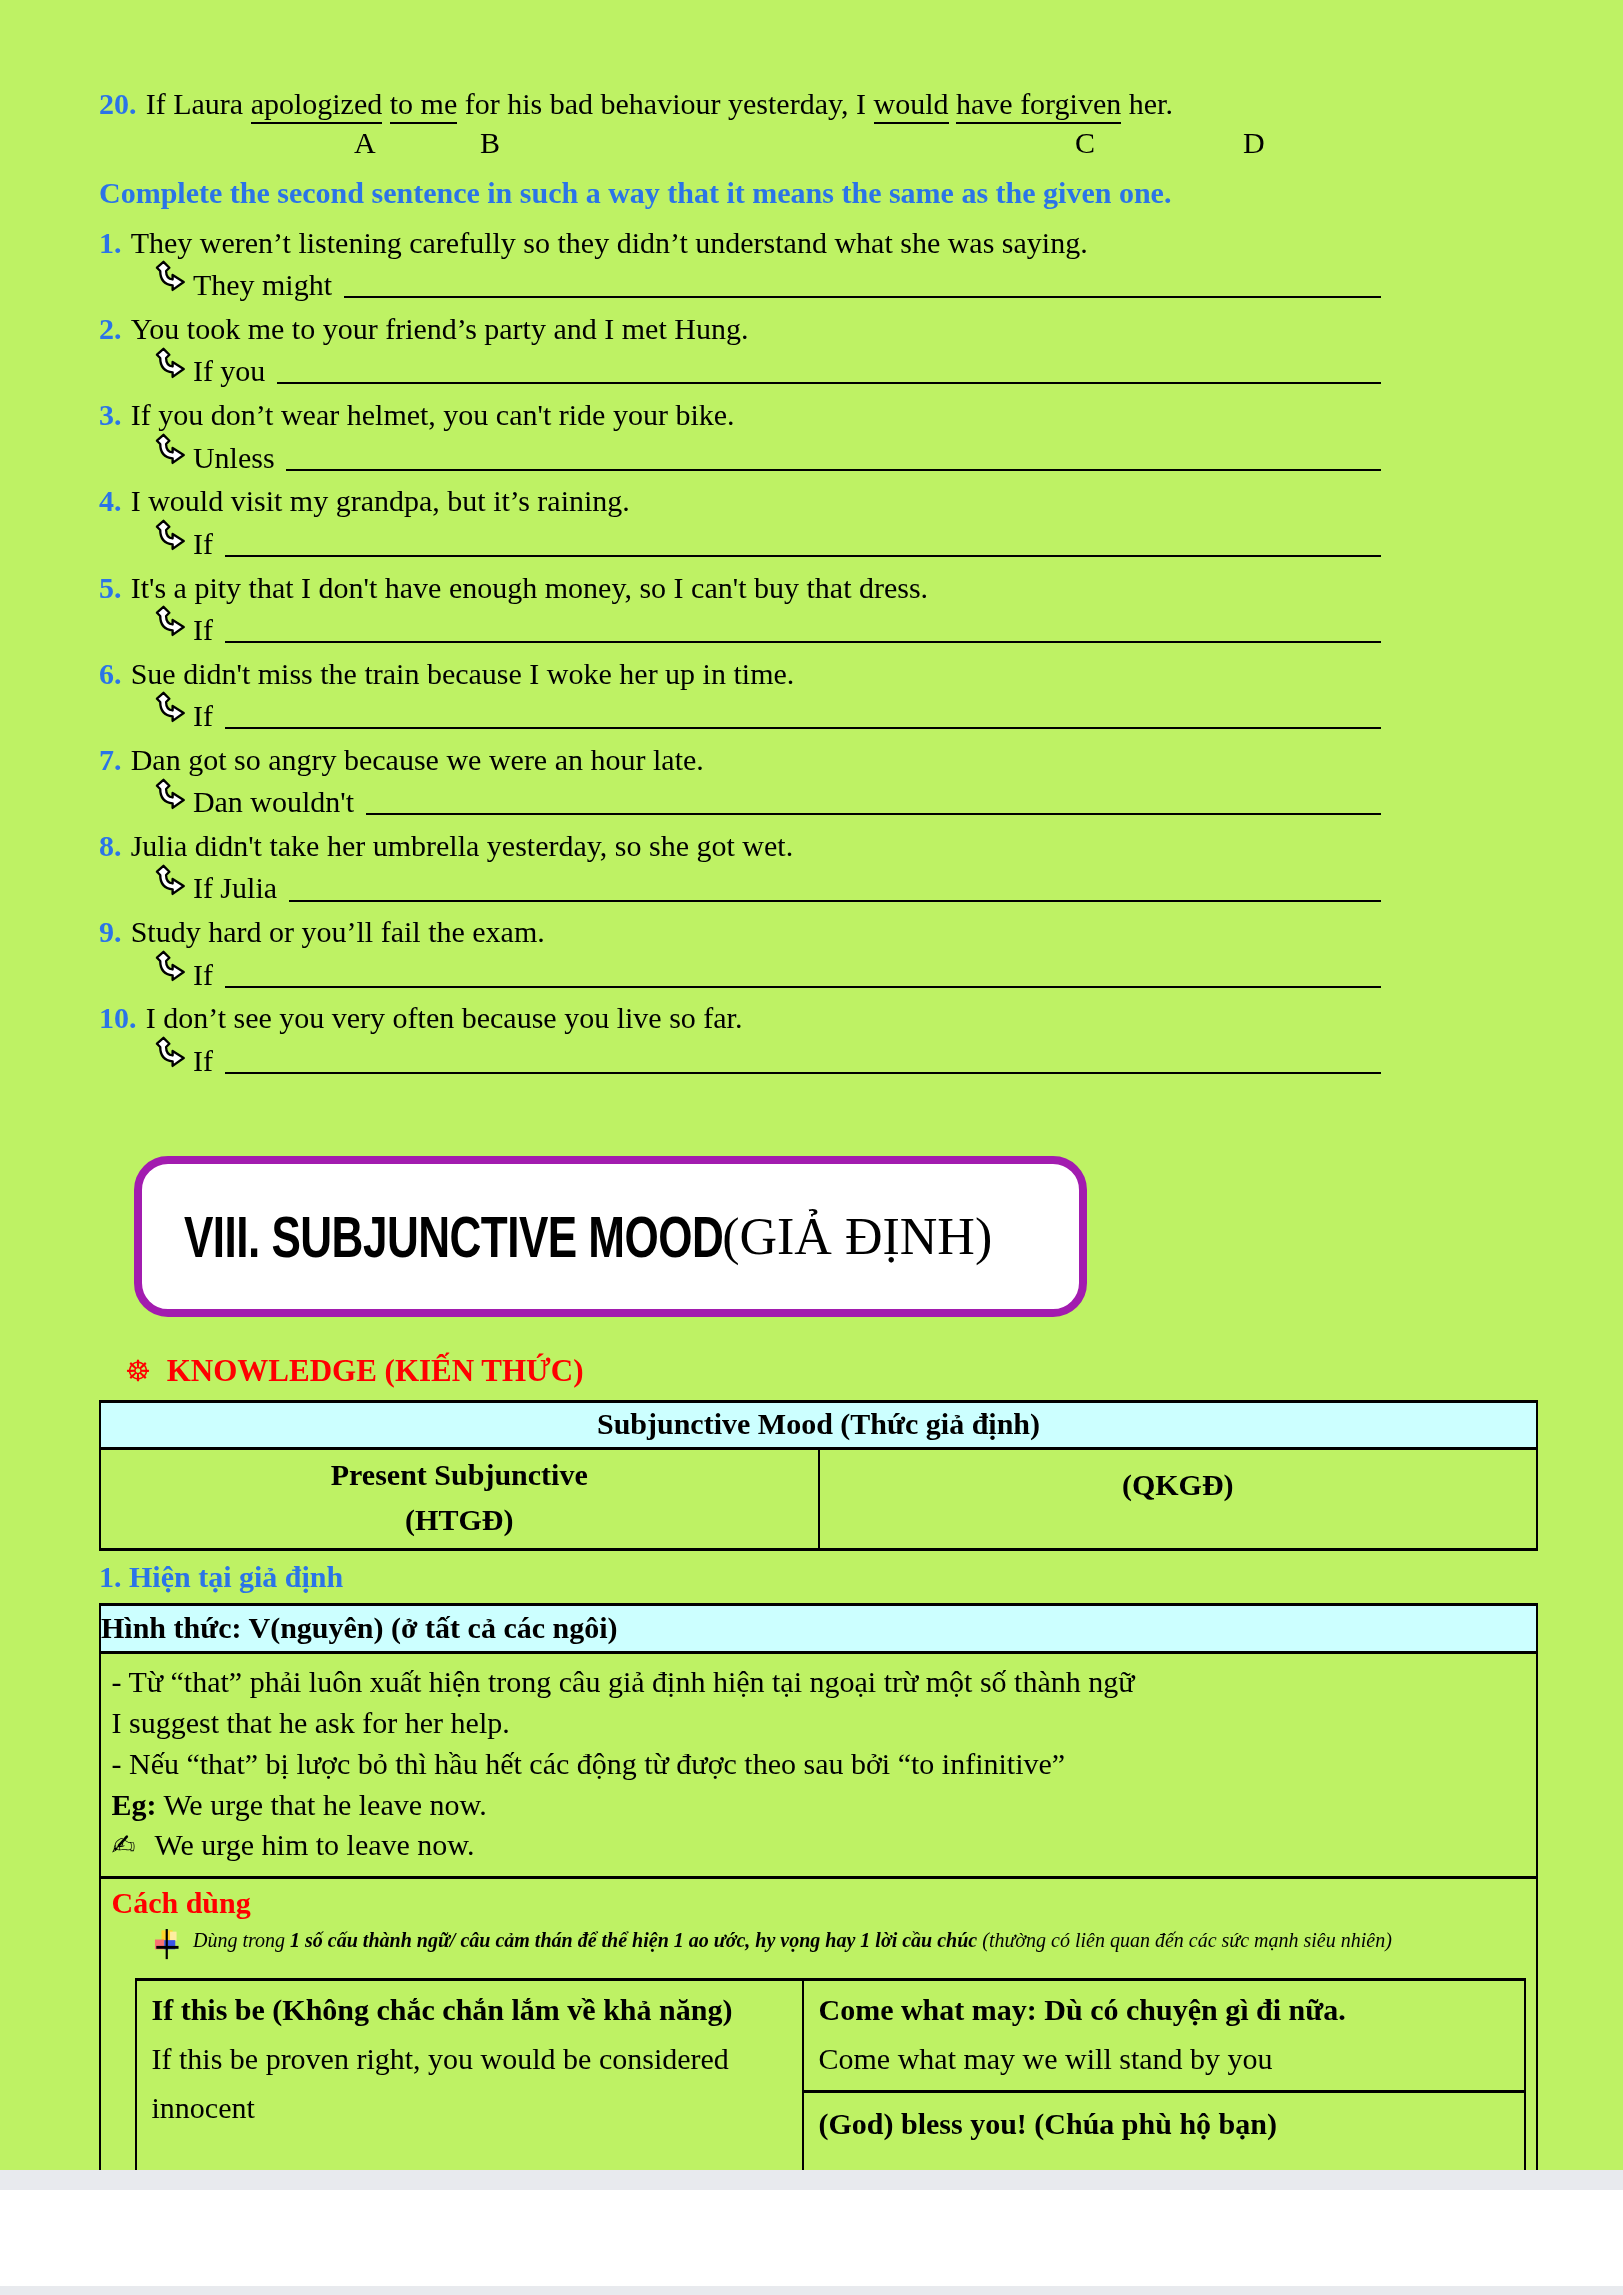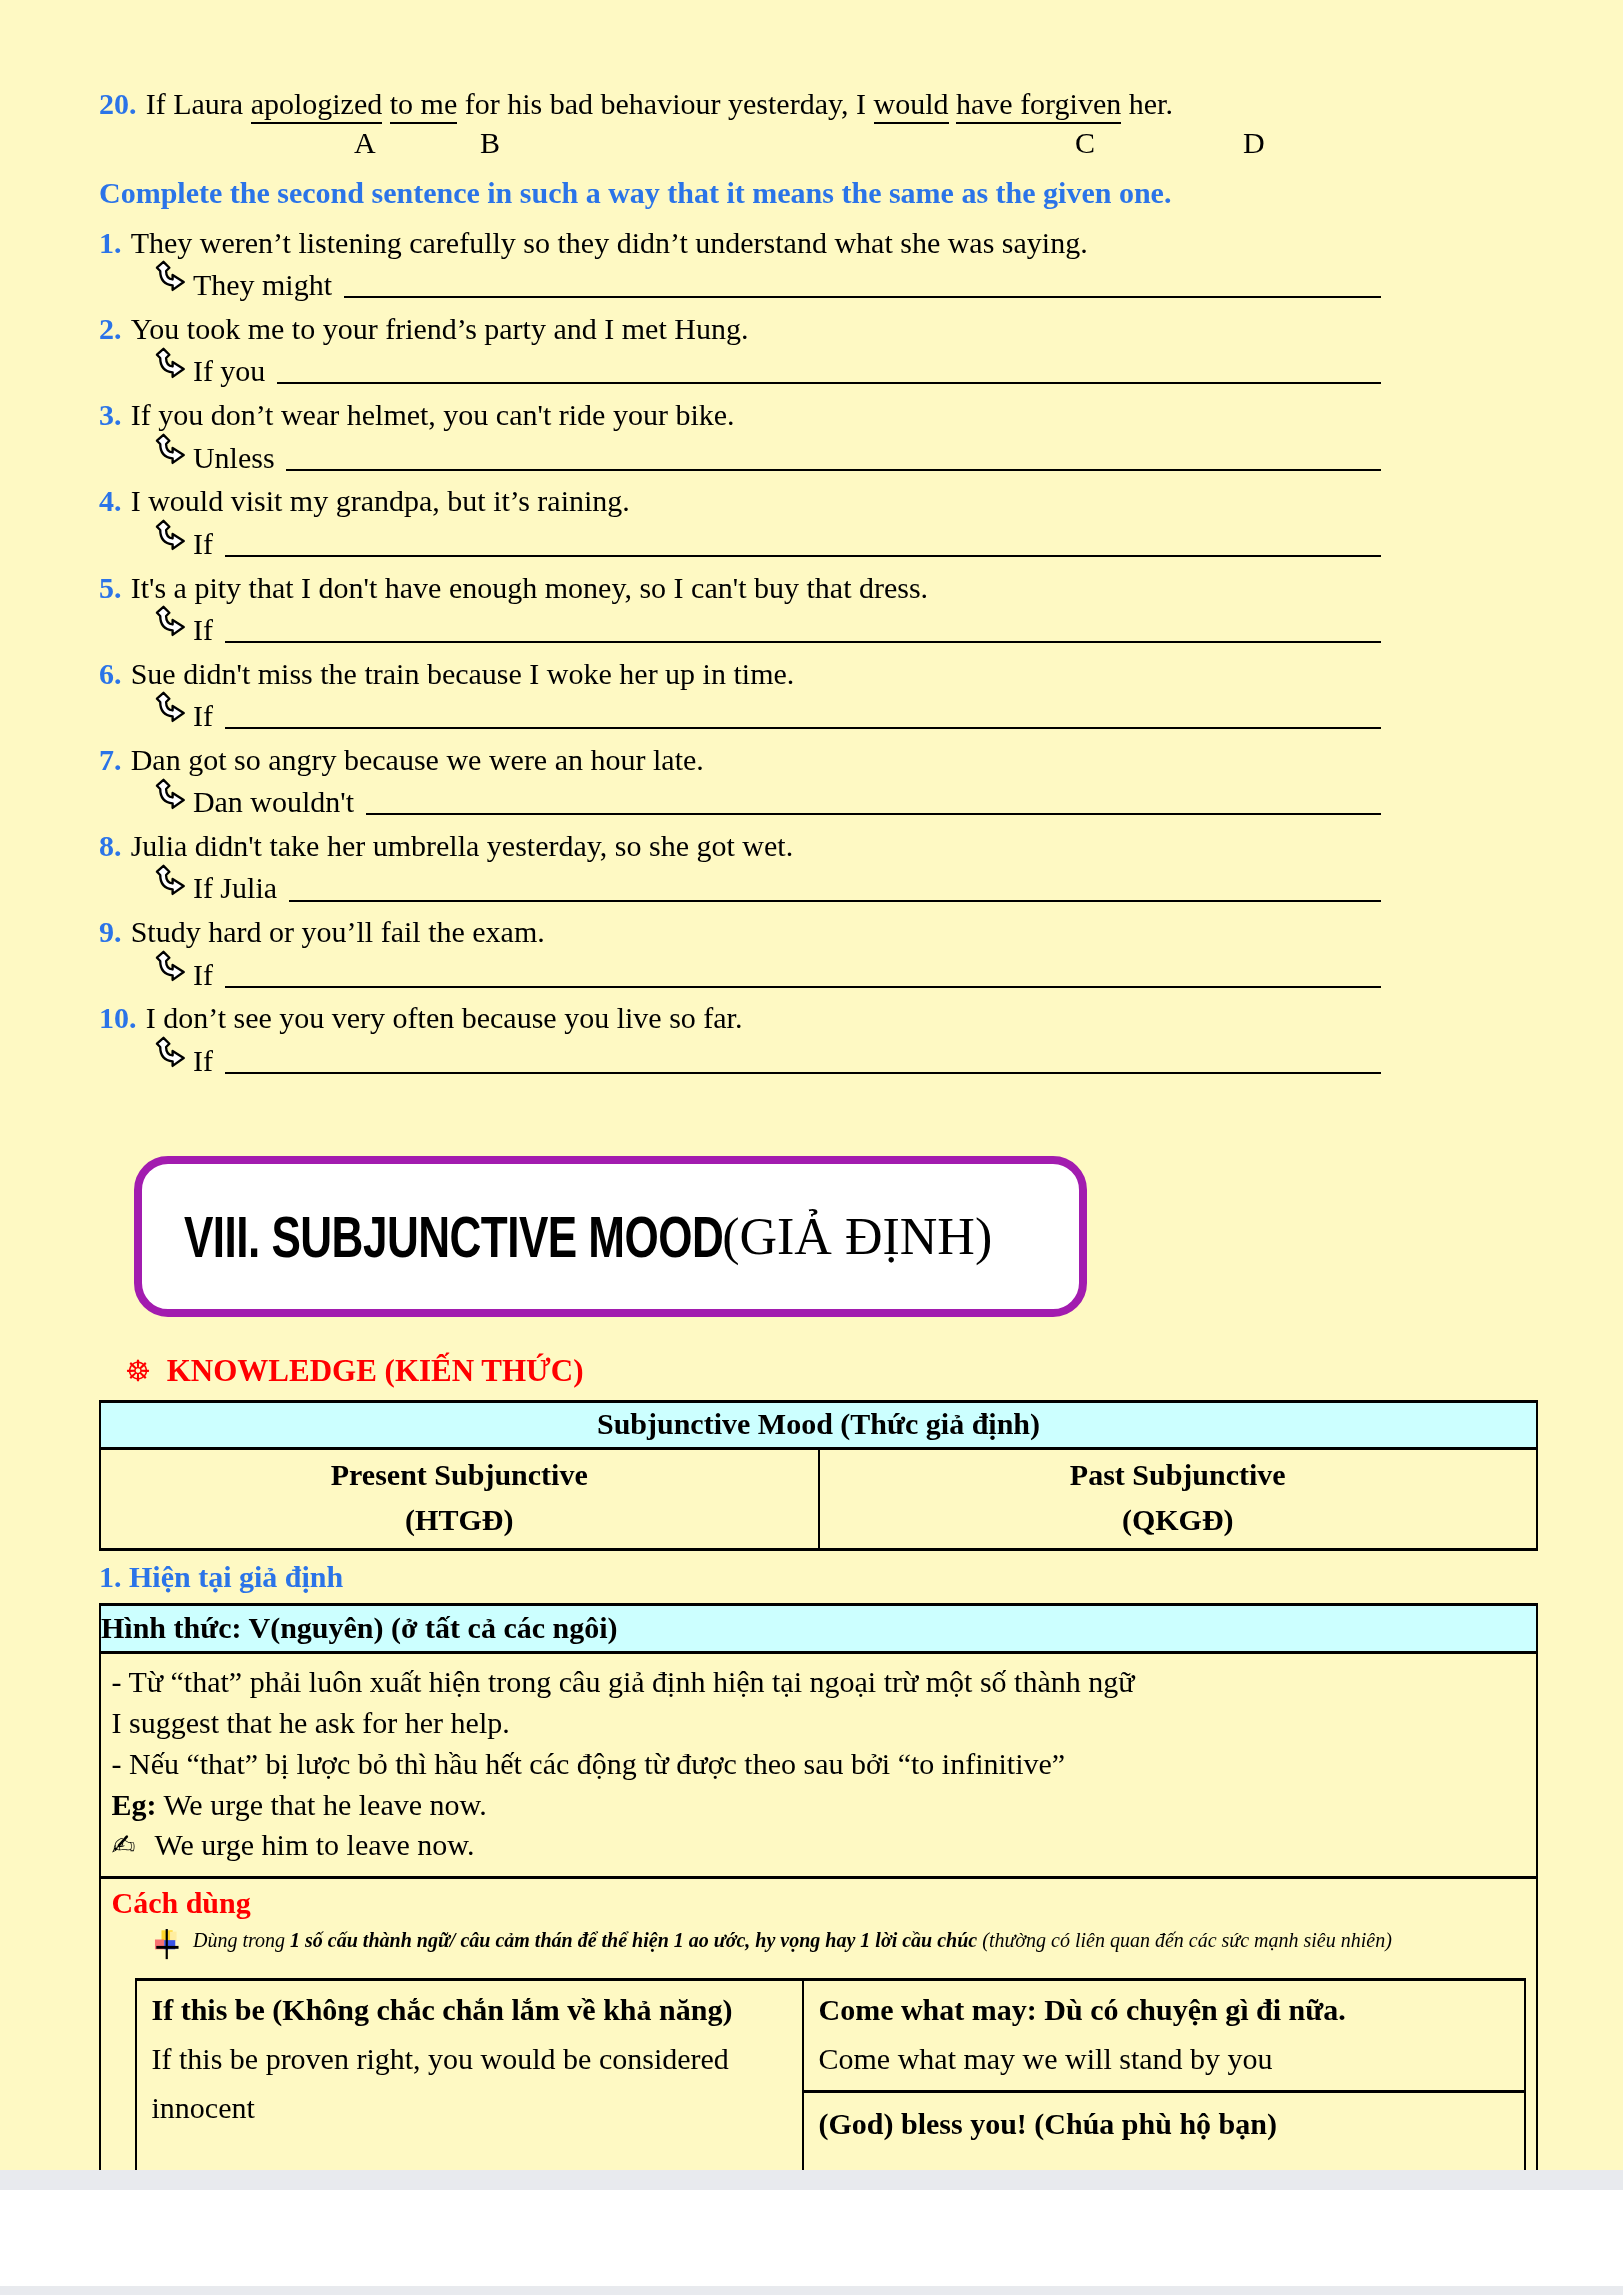--- a/index.html
+++ b/index.html
@@ -1,17 +1,17 @@
 <!DOCTYPE html>
 <html style="font-size:10.5px"><head>
 <meta charset="utf-8">
 <style>
   html,body{margin:0;padding:0;}
   body{width:1623px;background:#ffffff;font-family:"Liberation Serif","DejaVu Serif",serif;color:#000;}
-  .page{width:1623px;height:2170px;background:#fef9c3;overflow:hidden;position:relative;}
+  .page{width:1623px;height:2170px;background:#bef264;overflow:hidden;position:relative;}
   .content{padding:84px 85px 0 99px;}
 
   
   .qline{font-size:30px;line-height:1.3;white-space:nowrap;}
   .qnum{color:#2b74e8;font-weight:bold;margin-right:9.2px;}
   .useg{border-bottom:2.6px solid #000;padding-bottom:2px;}
   .letters{position:relative;height:42px;font-size:30px;}
   .letters span{position:absolute;top:2.6px;}
   .letters span:nth-child(1){left:255px;}
   .letters span:nth-child(2){left:381px;}
@@ -228,21 +228,20 @@
     </div>
 
     <div class="t1">
       <div class="t1-head">Subjunctive Mood (Thức giả định)</div>
       <div class="t1-row">
         <div class="t1-cell">
           <div>Present Subjunctive</div>
           <div class="t1-abbr">(HTGĐ)</div>
         </div>
         <div class="t1-cell">
-          <div>Past Subjunctive</div>
           <div class="t1-abbr">(QKGĐ)</div>
         </div>
       </div>
     </div>
 
     <div class="h1vn">1. Hiện tại giả định</div>
 
     <div class="t2">
       <div class="t2-head">Hình thức: V(nguyên) (ở tất cả các ngôi)</div>
       <div class="t2-body" id="form-notes">

